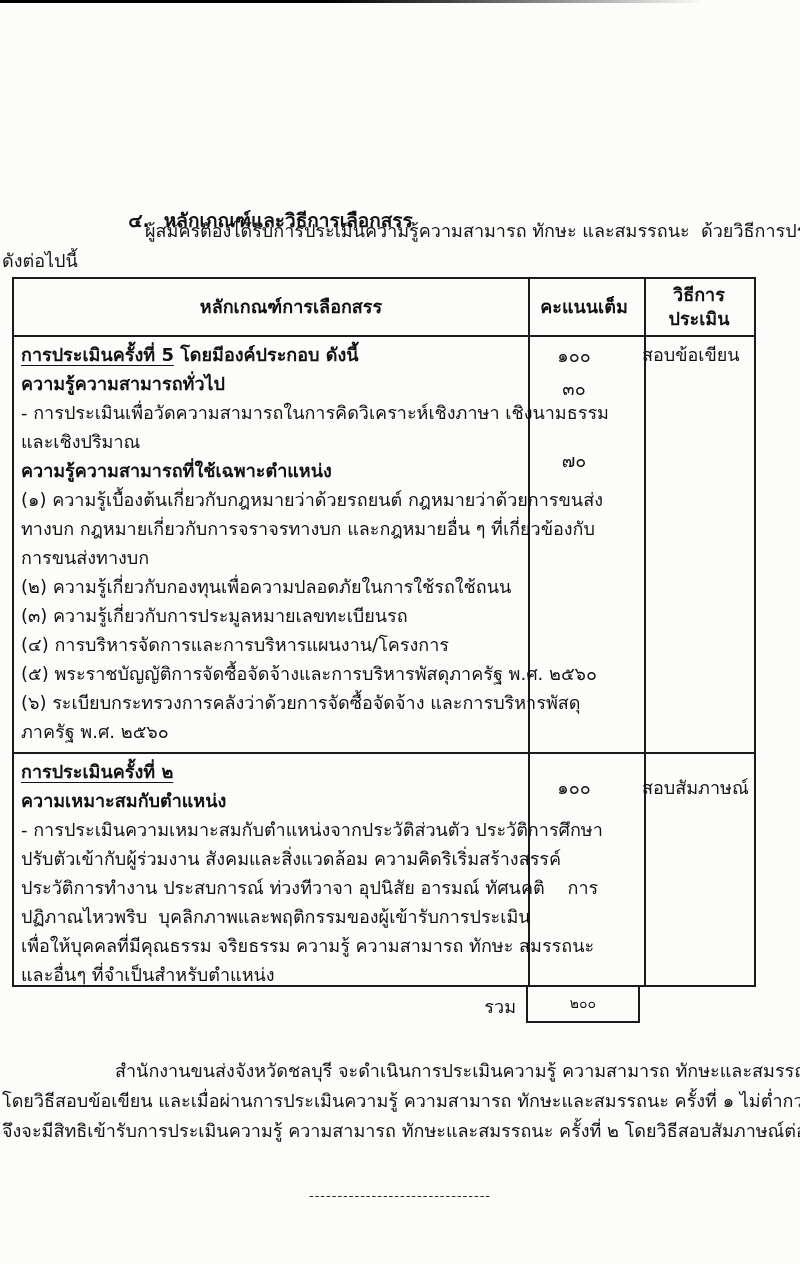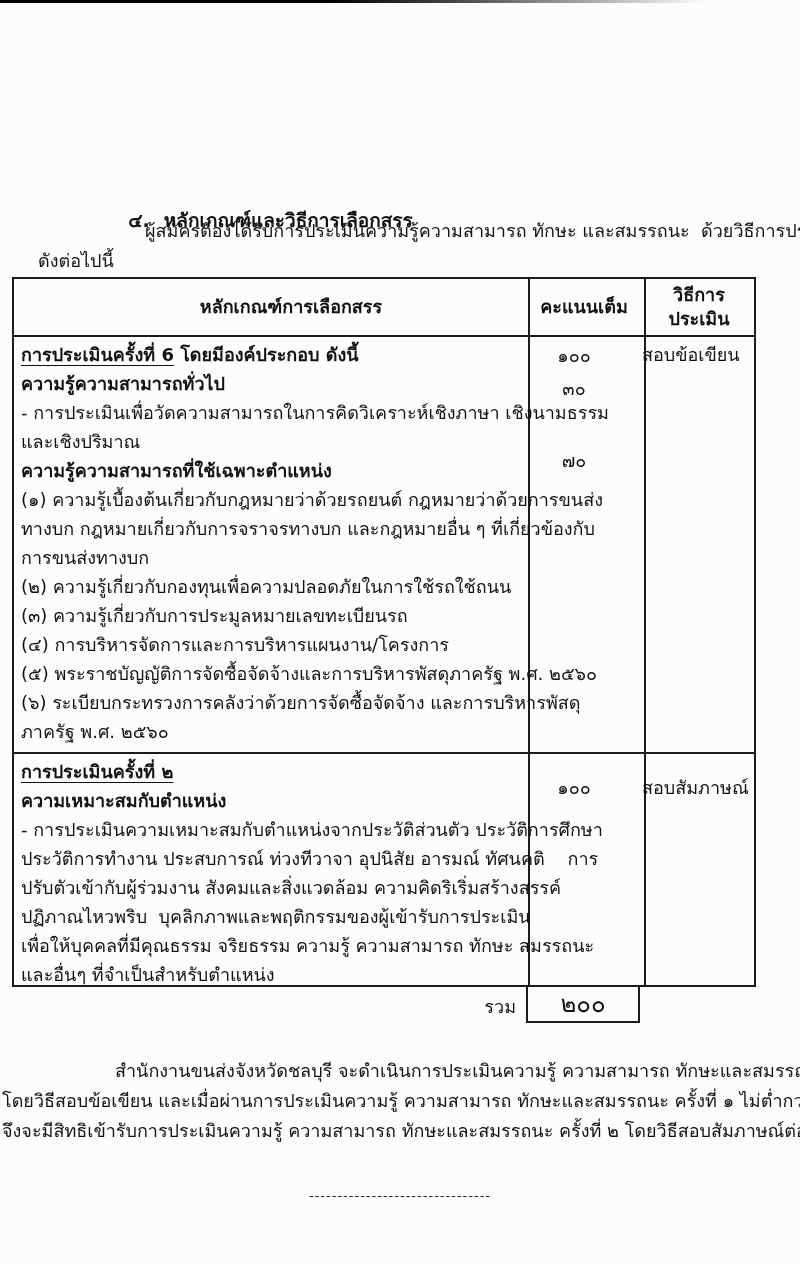--- a/index.html
+++ b/index.html
@@ -15,21 +15,21 @@
   .t{white-space:pre;font-size:18px;line-height:29px;}
   .bold{font-weight:bold;}
   .u{text-decoration:underline;text-underline-offset:4px;}
   .scan-line{
     left:0;top:0;width:726px;height:3px;
     background:linear-gradient(to right,#000 0%,#000 45%,#444 62%,#999 78%,rgba(0,0,0,0) 97%);
   }
   .heading{left:115px;top:183px;font-size:19px;font-weight:bold;white-space:pre;}
   .heading .num{margin-right:14px;}
   .intro1{left:145px;top:216px;}
-  .intro2{left:2px;top:246px;margin-left:36px;}
+  .intro2{left:2px;top:246px;}
   
   .tbl{
     left:12px;top:277px;width:744px;height:710px;
     border:2px solid #1b1b1b;box-sizing:border-box;
   }
   .vline{position:absolute;top:0;bottom:0;width:0;border-left:2px solid #1b1b1b;}
   .v1{left:514px;}
   .v2{left:630px;}
   .hline{position:absolute;left:0;right:0;height:0;border-top:2px solid #1b1b1b;}
   .h-header{top:56px;}
@@ -46,21 +46,21 @@
   .sc-30{top:98px;}
   .sc-70{top:170px;}
   .sc-100b{top:497px;}
   .method{position:absolute;left:628px;width:100px;font-size:18px;line-height:24px;white-space:pre;}
   .m1{top:64px;}
   .m2{top:497px;}
   
   .total-cell{
     left:526px;top:985px;width:114px;height:38px;
     border:2px solid #1b1b1b;border-top:none;box-sizing:border-box;
-    display:flex;align-items:center;justify-content:center;font-size:24px;
+    display:flex;align-items:center;justify-content:center;font-size:14px;
   }
   .total-label{left:390px;top:992px;width:126px;text-align:right;font-size:18px;}
   
   .f1{left:115px;top:1056px;}
   .f2{left:2px;top:1086px;}
   .f3{left:2px;top:1116px;}
   .sep{left:0;top:1188px;width:800px;text-align:center;font-size:13px;letter-spacing:1px;color:#222;}
 </style>
 </head>
 <body>
@@ -81,42 +81,42 @@
   <div class="hline h-sect"></div>
 
   <div class="hdr hdr-criteria bold">หลักเกณฑ์การเลือกสรร</div>
   <div class="hdr hdr-score bold">คะแนนเต็ม</div>
   <div class="hdr hdr-method bold">
     <span>วิธีการ</span>
     <span>ประเมิน</span>
   </div>
 
   <div class="cell-lines s1-lines">
-    <div class="t bold"><span class="u">การประเมินครั้งที่ 6</span><span> โดยมีองค์ประกอบ ดังนี้</span></div>
+    <div class="t bold"><span class="u">การประเมินครั้งที่ 5</span><span> โดยมีองค์ประกอบ ดังนี้</span></div>
     <div class="t bold">ความรู้ความสามารถทั่วไป</div>
     <div class="t">- การประเมินเพื่อวัดความสามารถในการคิดวิเคราะห์เชิงภาษา เชิงนามธรรม</div>
     <div class="t">และเชิงปริมาณ</div>
     <div class="t bold">ความรู้ความสามารถที่ใช้เฉพาะตำแหน่ง</div>
     <div class="t">(๑) ความรู้เบื้องต้นเกี่ยวกับกฎหมายว่าด้วยรถยนต์ กฎหมายว่าด้วยการขนส่ง</div>
     <div class="t">ทางบก กฎหมายเกี่ยวกับการจราจรทางบก และกฎหมายอื่น ๆ ที่เกี่ยวข้องกับ</div>
     <div class="t">การขนส่งทางบก</div>
     <div class="t">(๒) ความรู้เกี่ยวกับกองทุนเพื่อความปลอดภัยในการใช้รถใช้ถนน</div>
     <div class="t">(๓) ความรู้เกี่ยวกับการประมูลหมายเลขทะเบียนรถ</div>
     <div class="t">(๔) การบริหารจัดการและการบริหารแผนงาน/โครงการ</div>
     <div class="t">(๕) พระราชบัญญัติการจัดซื้อจัดจ้างและการบริหารพัสดุภาครัฐ พ.ศ. ๒๕๖๐</div>
     <div class="t">(๖) ระเบียบกระทรวงการคลังว่าด้วยการจัดซื้อจัดจ้าง และการบริหารพัสดุ</div>
     <div class="t">ภาครัฐ พ.ศ. ๒๕๖๐</div>
   </div>
 
   <div class="cell-lines s2-lines">
     <div class="t bold"><span class="u">การประเมินครั้งที่ ๒</span></div>
     <div class="t bold">ความเหมาะสมกับตำแหน่ง</div>
     <div class="t">- การประเมินความเหมาะสมกับตำแหน่งจากประวัติส่วนตัว ประวัติการศึกษา</div>
+    <div class="t">ปรับตัวเข้ากับผู้ร่วมงาน สังคมและสิ่งแวดล้อม ความคิดริเริ่มสร้างสรรค์</div>
     <div class="t">ประวัติการทำงาน ประสบการณ์ ท่วงทีวาจา อุปนิสัย อารมณ์ ทัศนคติ    การ</div>
-    <div class="t">ปรับตัวเข้ากับผู้ร่วมงาน สังคมและสิ่งแวดล้อม ความคิดริเริ่มสร้างสรรค์</div>
     <div class="t">ปฏิภาณไหวพริบ  บุคลิกภาพและพฤติกรรมของผู้เข้ารับการประเมิน</div>
     <div class="t">เพื่อให้บุคคลที่มีคุณธรรม จริยธรรม ความรู้ ความสามารถ ทักษะ สมรรถนะ</div>
     <div class="t">และอื่นๆ ที่จำเป็นสำหรับตำแหน่ง</div>
   </div>
 
   <div class="score sc-100a">๑๐๐</div>
   <div class="score sc-30">๓๐</div>
   <div class="score sc-70">๗๐</div>
   <div class="score sc-100b">๑๐๐</div>
 

